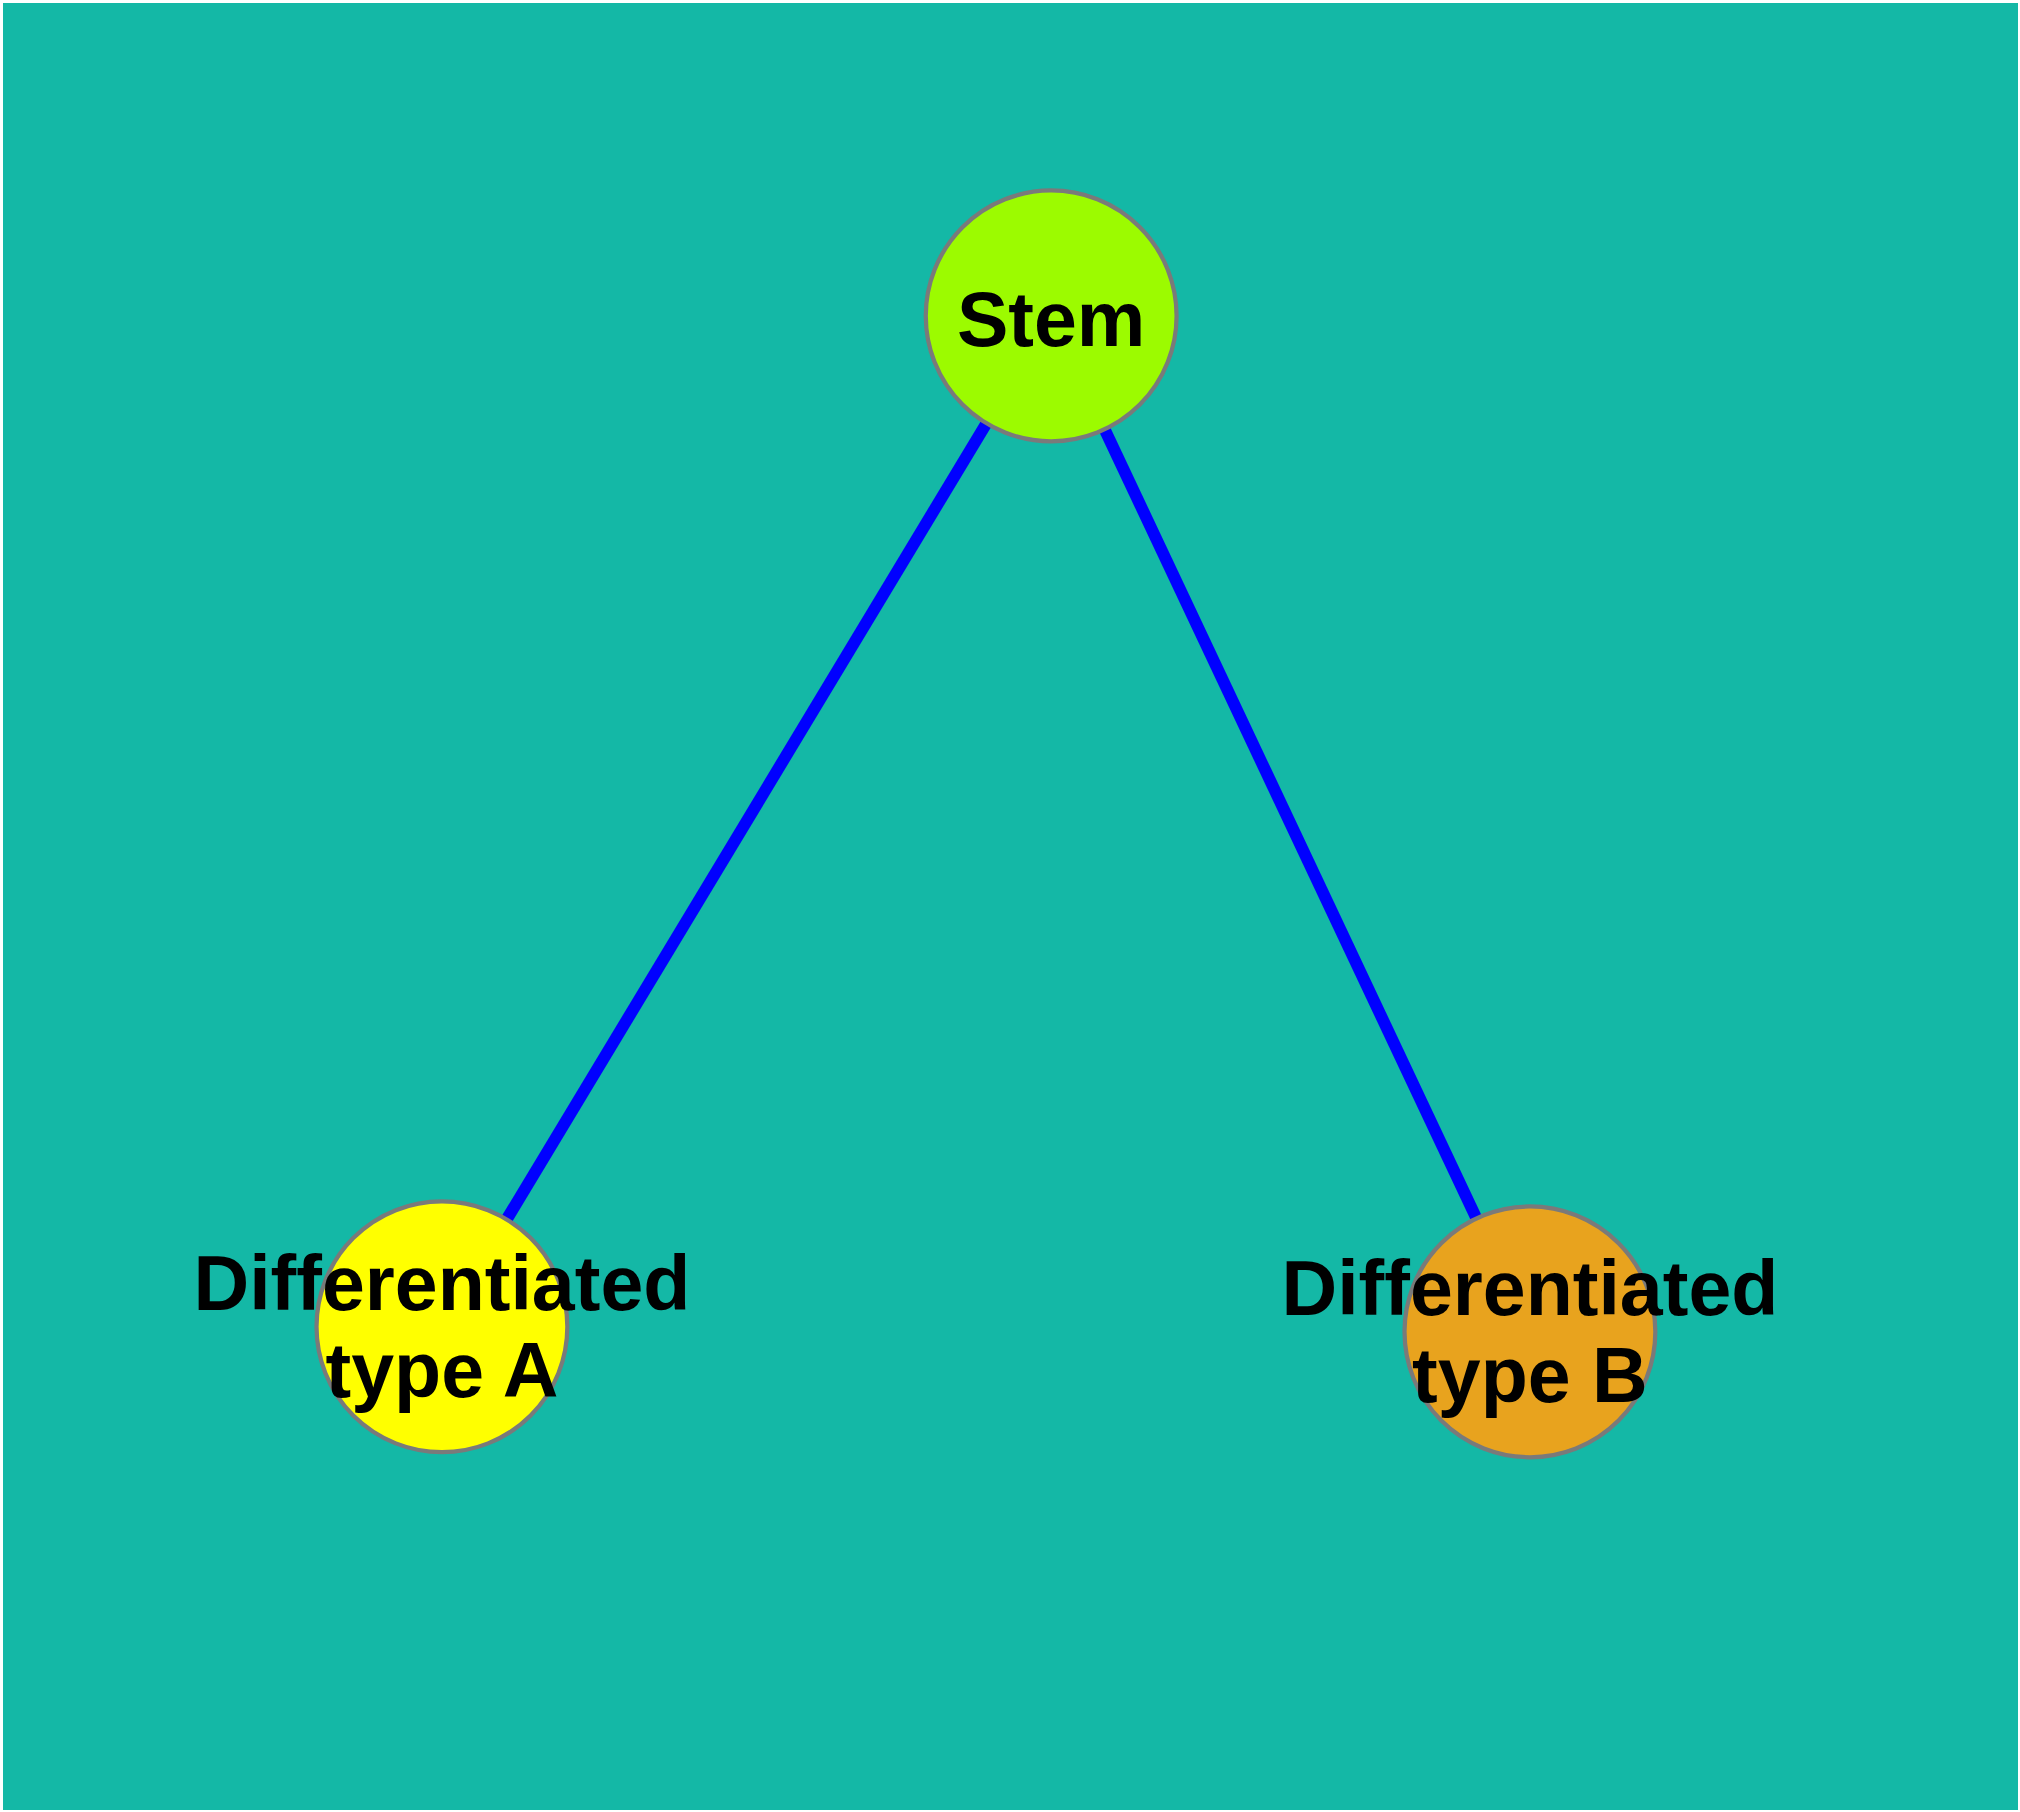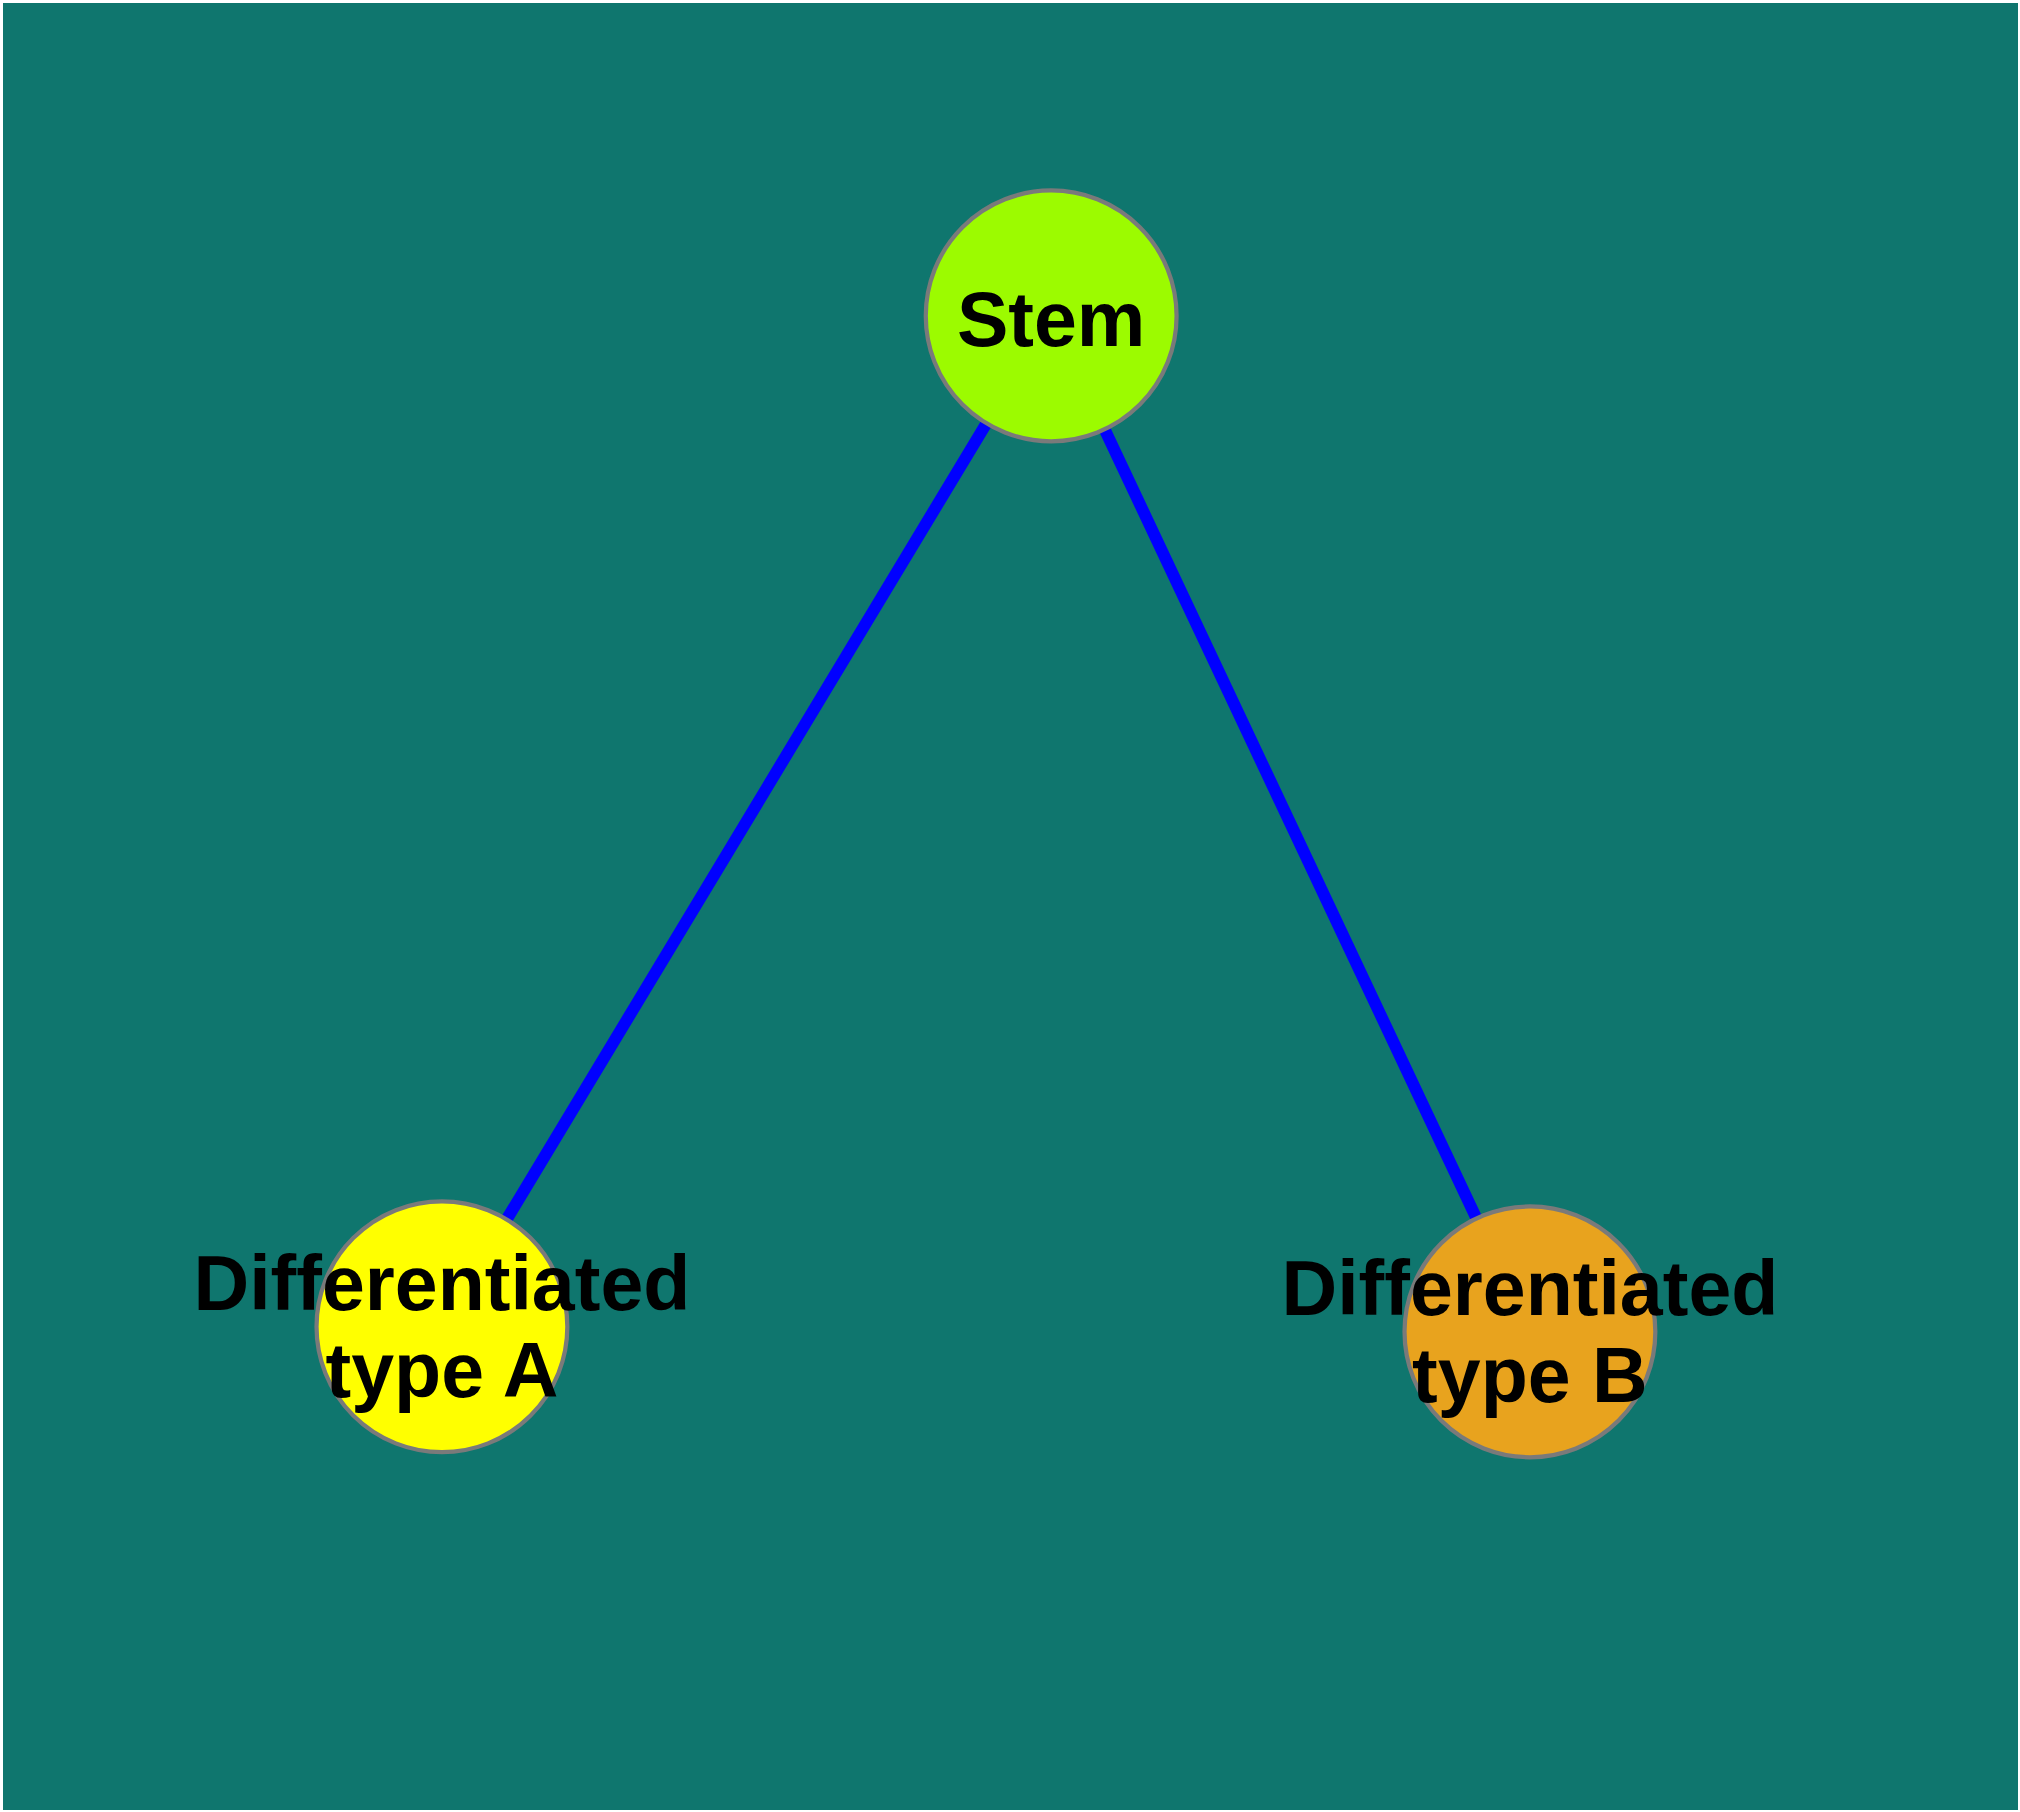--- a/index.html
+++ b/index.html
@@ -4,21 +4,21 @@
 <style>
   html, body {
     margin: 0;
     padding: 0;
     background: #FFFFFF;
   }
   .canvas {
     width: 2015px;
     height: 1807px;
     margin: 2.5px;
-    background: #0f766e;
+    background: #14b8a6;
     overflow: hidden;
   }
   svg { display: block; }
   .edge {
     stroke-width: 14px;
     fill: none;
   }
   .node {
     stroke: #7A7A7A;
     stroke-width: 5px;

